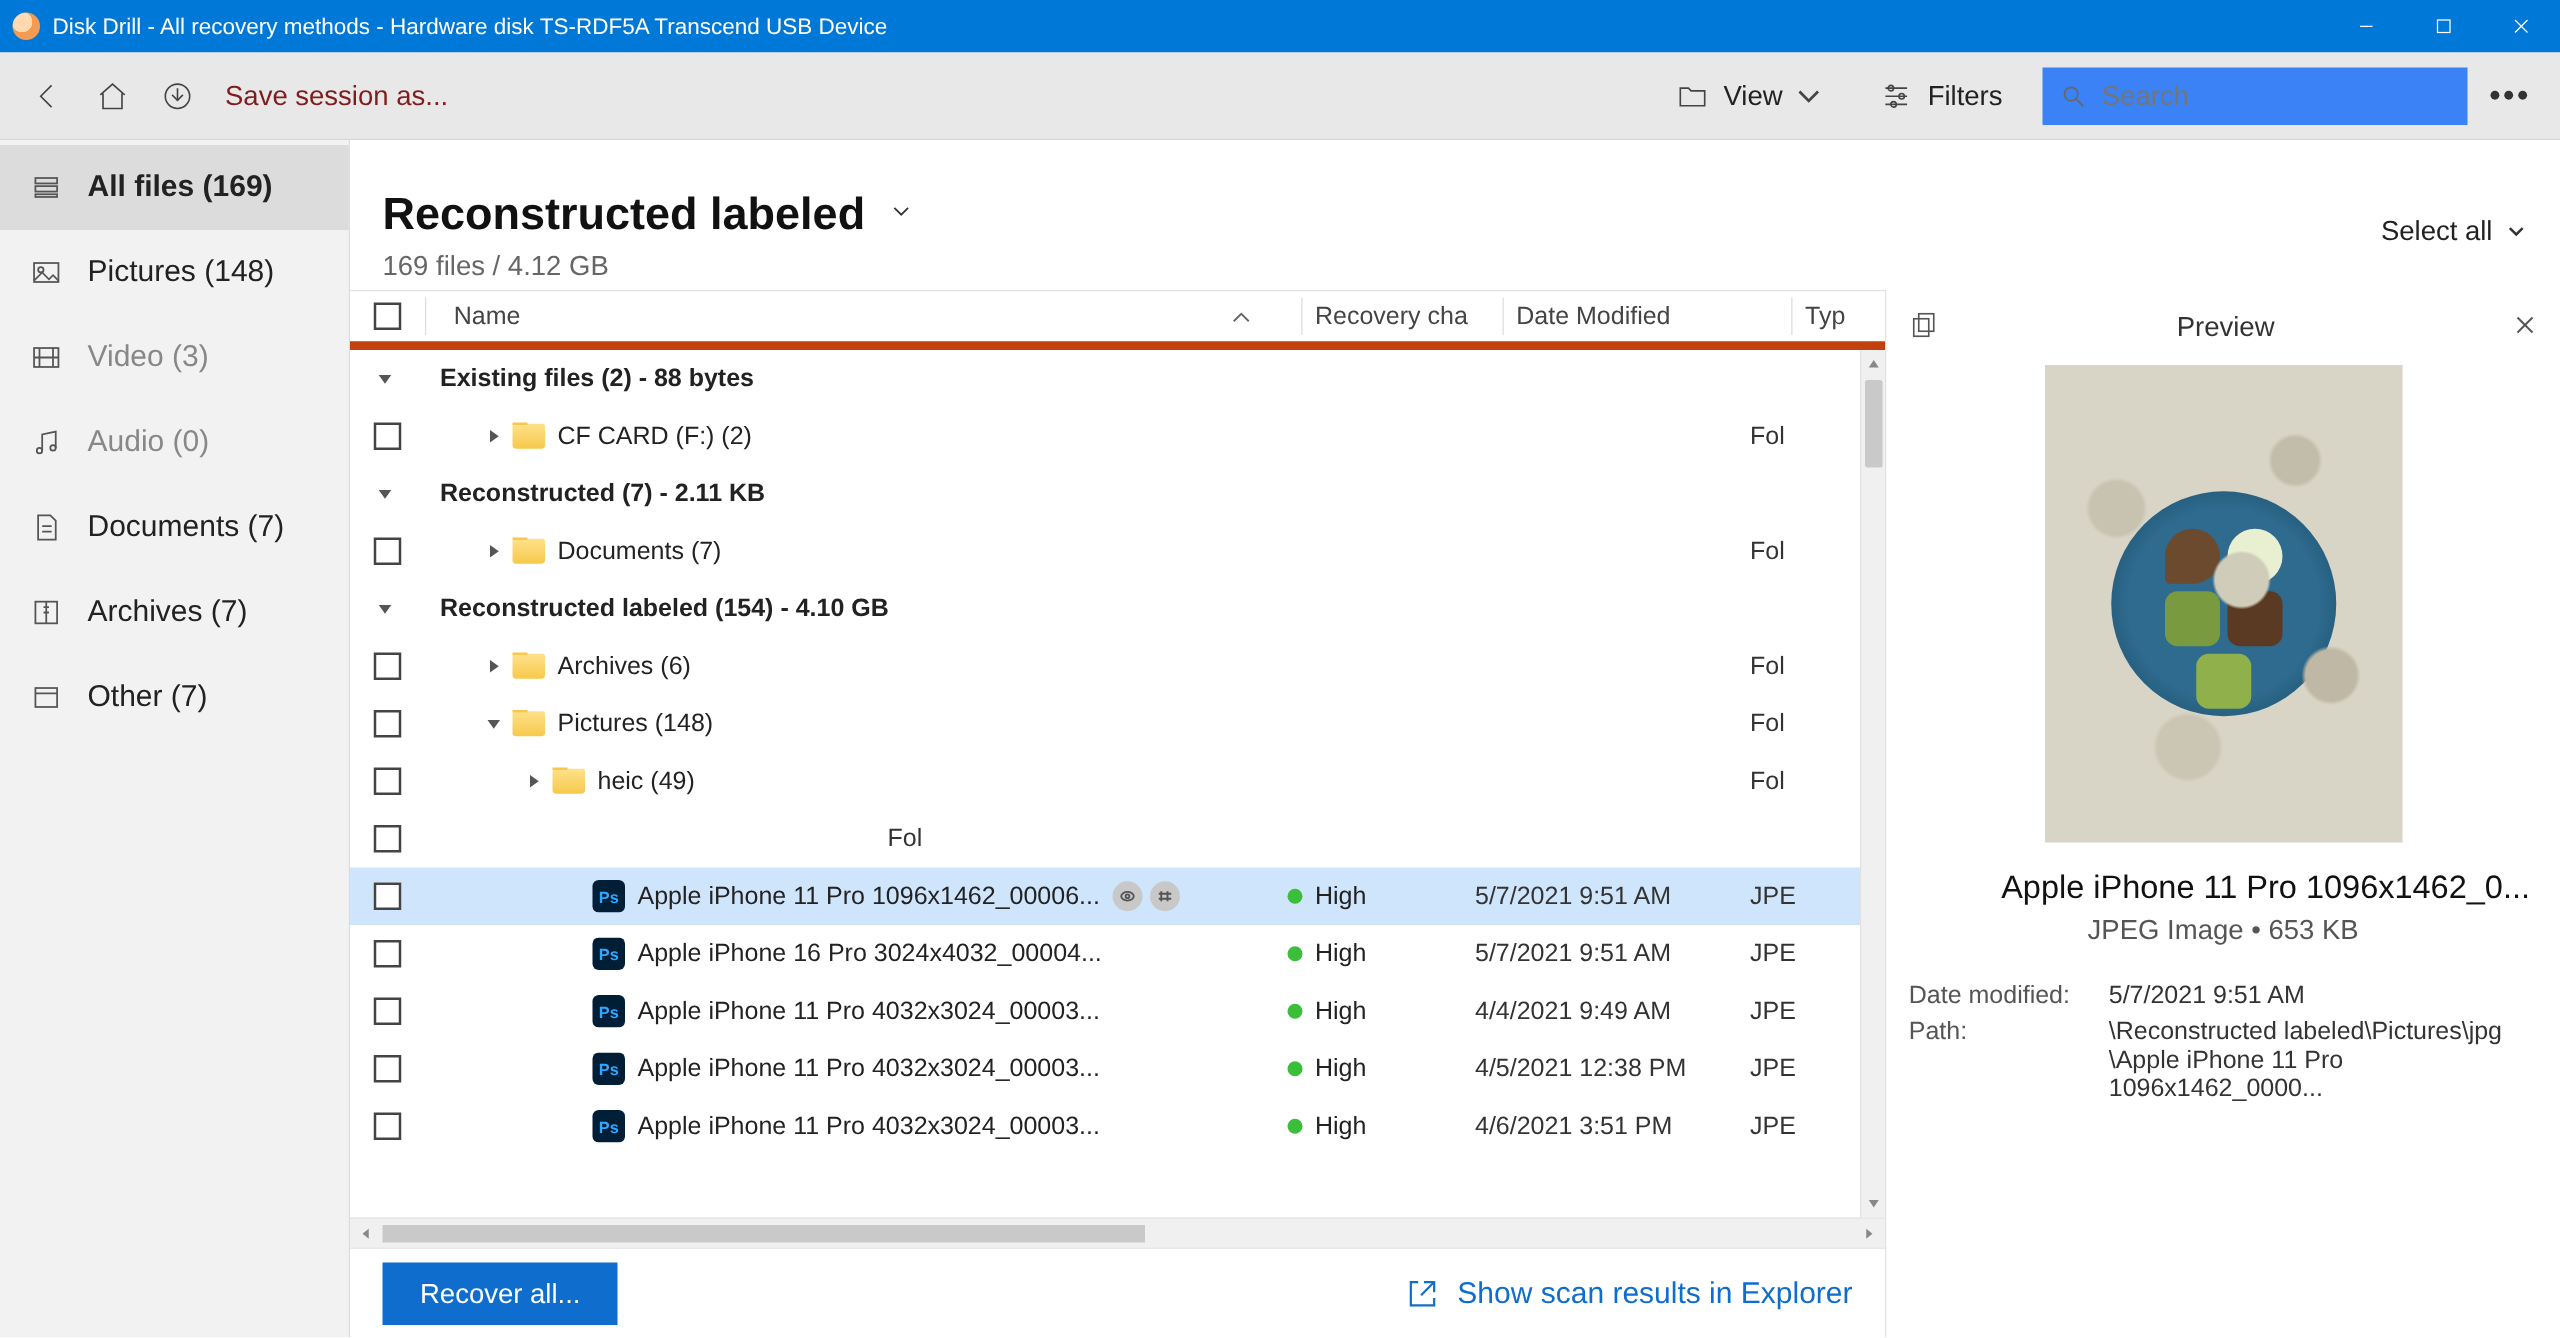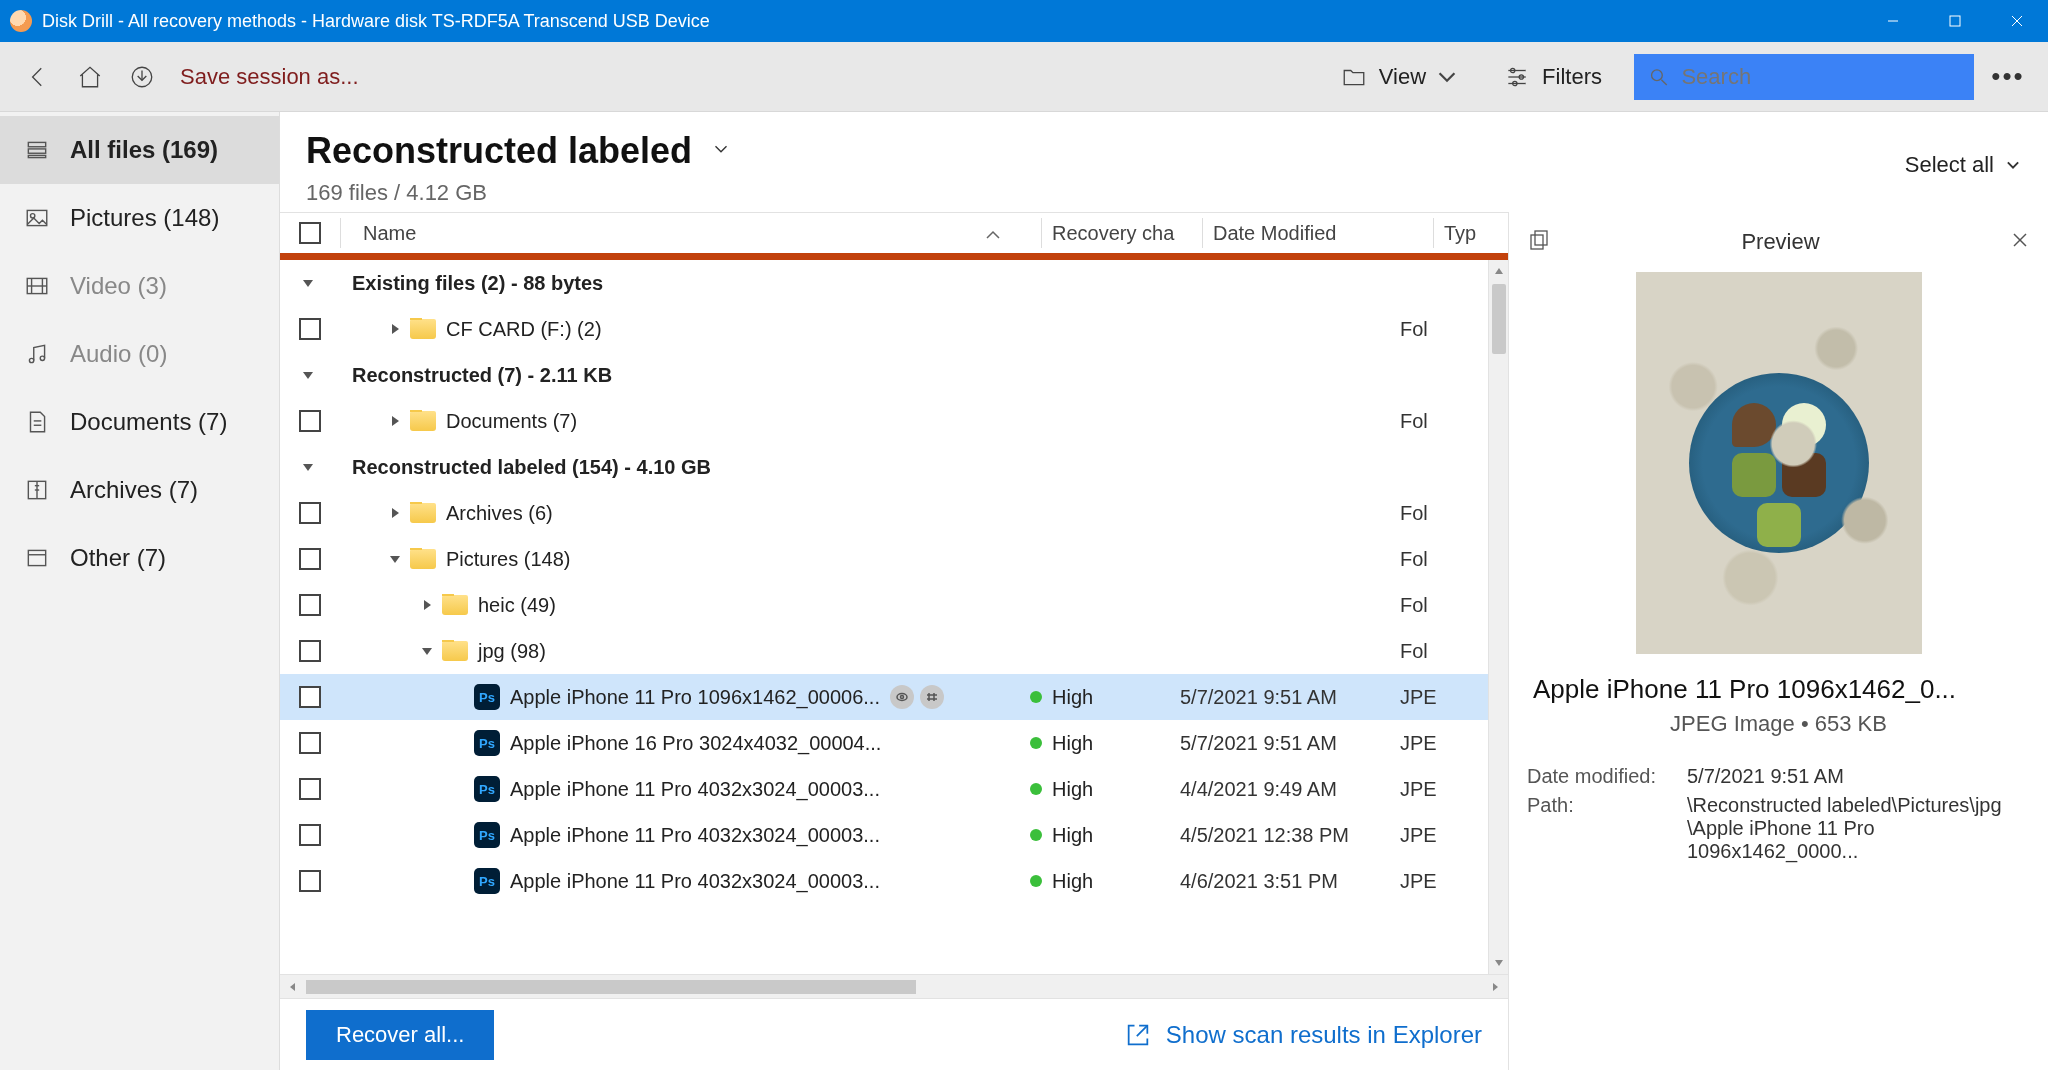--- a/index.html
+++ b/index.html
@@ -27,21 +27,21 @@
   
   .body { display:flex; height: calc(1070px - 42px - 70px); }
   
   .sidebar { width: 372px; background:#f2f2f2; border-right:1px solid #ddd; padding-top:4px;}
   .side-item { display:flex; align-items:center; height:68px; padding-left:22px; font-size:24px; color:#222;}
   .side-item.active { background:#dcdcdc; font-weight:600; }
   .side-item.muted { color:#888; }
   .side-item .sicon { width:30px; height:30px; margin-right:18px; display:flex; align-items:center; justify-content:center;}
   .side-item .sicon svg{ width:26px; height:26px; stroke:#555; stroke-width:1.3; fill:none;}
   
-  .main { flex:1; display:flex; flex-direction:column; position:relative; }
+  .main { flex:1; display:flex; flex-direction:column; position:relative;margin-top:20px; }
   .main-header { padding: 18px 26px 6px 26px; display:flex; align-items:flex-start;}
   .main-header .title-row { display:flex; align-items:center; }
   .main-header h1 { font-size:36px; font-weight:600; color:#111; }
   .main-header .chev { margin-left:18px; }
   .main-header .chev svg{width:22px;height:22px;stroke:#333;stroke-width:1.5;fill:none;}
   .main-header .sub { font-size:22px; color:#666; margin-top:8px;}
   .main-header .selectall { margin-left:auto; font-size:22px; color:#222; display:flex; align-items:center; margin-top:22px;}
   .main-header .selectall svg{width:18px;height:18px;stroke:#333;stroke-width:1.5;fill:none;margin-left:10px;}
   
   .colhead { display:flex; align-items:center; height:48px; border-top:1px solid #e2e2e2; border-bottom:7px solid #c2410c; font-size:20px; color:#444; position:relative;}
@@ -93,21 +93,21 @@
   .preview .ptop .close svg{width:20px;height:20px;stroke:#555;stroke-width:1.5;fill:none;}
   .preview .thumb { width:286px; height:382px; margin:10px auto 20px auto; background:#d8d4c6; position:relative; overflow:hidden;}
   .preview .thumb::after{content:"";position:absolute;inset:0;background:
      radial-gradient(circle at 20% 30%, #c8c2b0 0 6%, transparent 7%),
      radial-gradient(circle at 70% 20%, #c2bdaa 0 5%, transparent 6%),
      radial-gradient(circle at 40% 80%, #cbc6b3 0 7%, transparent 8%),
      radial-gradient(circle at 80% 65%, #beb8a4 0 6%, transparent 7%),
      radial-gradient(circle at 55% 45%, #d0ccba 0 8%, transparent 9%);}
   .preview .thumb .plate{position:absolute;left:50%;top:50%;transform:translate(-50%,-50%);width:180px;height:180px;border-radius:50%;background:radial-gradient(circle,#2e6b8f 0 60%,#164258 100%);display:flex;align-items:center;justify-content:center;flex-wrap:wrap;gap:6px;padding:30px;}
   .preview .thumb .plate .c{width:44px;height:44px;border-radius:10px;}
-  .preview .pname{ font-size:26px; color:#111; text-align:left; padding:0 6px; white-space:nowrap; overflow:hidden; text-overflow:ellipsis;}
+  .preview .pname{ font-size:26px; color:#111; text-align:right; padding:0 6px; white-space:nowrap; overflow:hidden; text-overflow:ellipsis;}
   .preview .pmeta{ font-size:22px; color:#555; text-align:center; margin-top:6px;}
   .preview .pdetails{ margin-top:28px; font-size:20px; color:#333;}
   .preview .pdetails .prow{display:flex; margin-bottom:6px;}
   .preview .pdetails .plabelk{width:160px; color:#555;}
   .preview .pdetails .pval{flex:1;}
   
   .bottombar{ height:72px; border-top:1px solid #e2e2e2; display:flex; align-items:center; padding:0 26px;}
   .recoverbtn{ background:#0f6ecd; color:#fff; font-size:22px; padding:12px 30px; border:none;}
   .showresults{ margin-left:auto; color:#0f6ecd; font-size:24px; display:flex; align-items:flex-start;}
   .showresults svg{width:28px;height:28px;stroke:#0f6ecd;stroke-width:1.5;fill:none;margin-right:14px;}
@@ -446,30 +446,20 @@
                 <span>heic (49)</span>
               </div>
               <div class="reccell"></div>
               <div class="datecell"></div>
               <div class="typecell">Fol</div>
             </div>
             <div class="row">
               <div class="chk">
                 <div class="checkbox"></div>
               </div>
-              <div class="namecell">
-                <span class="indent" style="width: 64px;"></span>
-                <span class="expander">
-                  <svg viewBox="0 0 14 14">
-                    <polygon points="2 4 12 4 7 11"></polygon>
-                  </svg>
-                </span>
-                <span class="folder"></span>
-                <span>jpg (98)</span>
-              </div>
               <div class="reccell"></div>
               <div class="datecell"></div>
               <div class="typecell">Fol</div>
             </div>
             <div class="row selected">
               <div class="chk">
                 <div class="checkbox"></div>
               </div>
               <div class="namecell">
                 <span class="indent" style="width: 96px;"></span>

